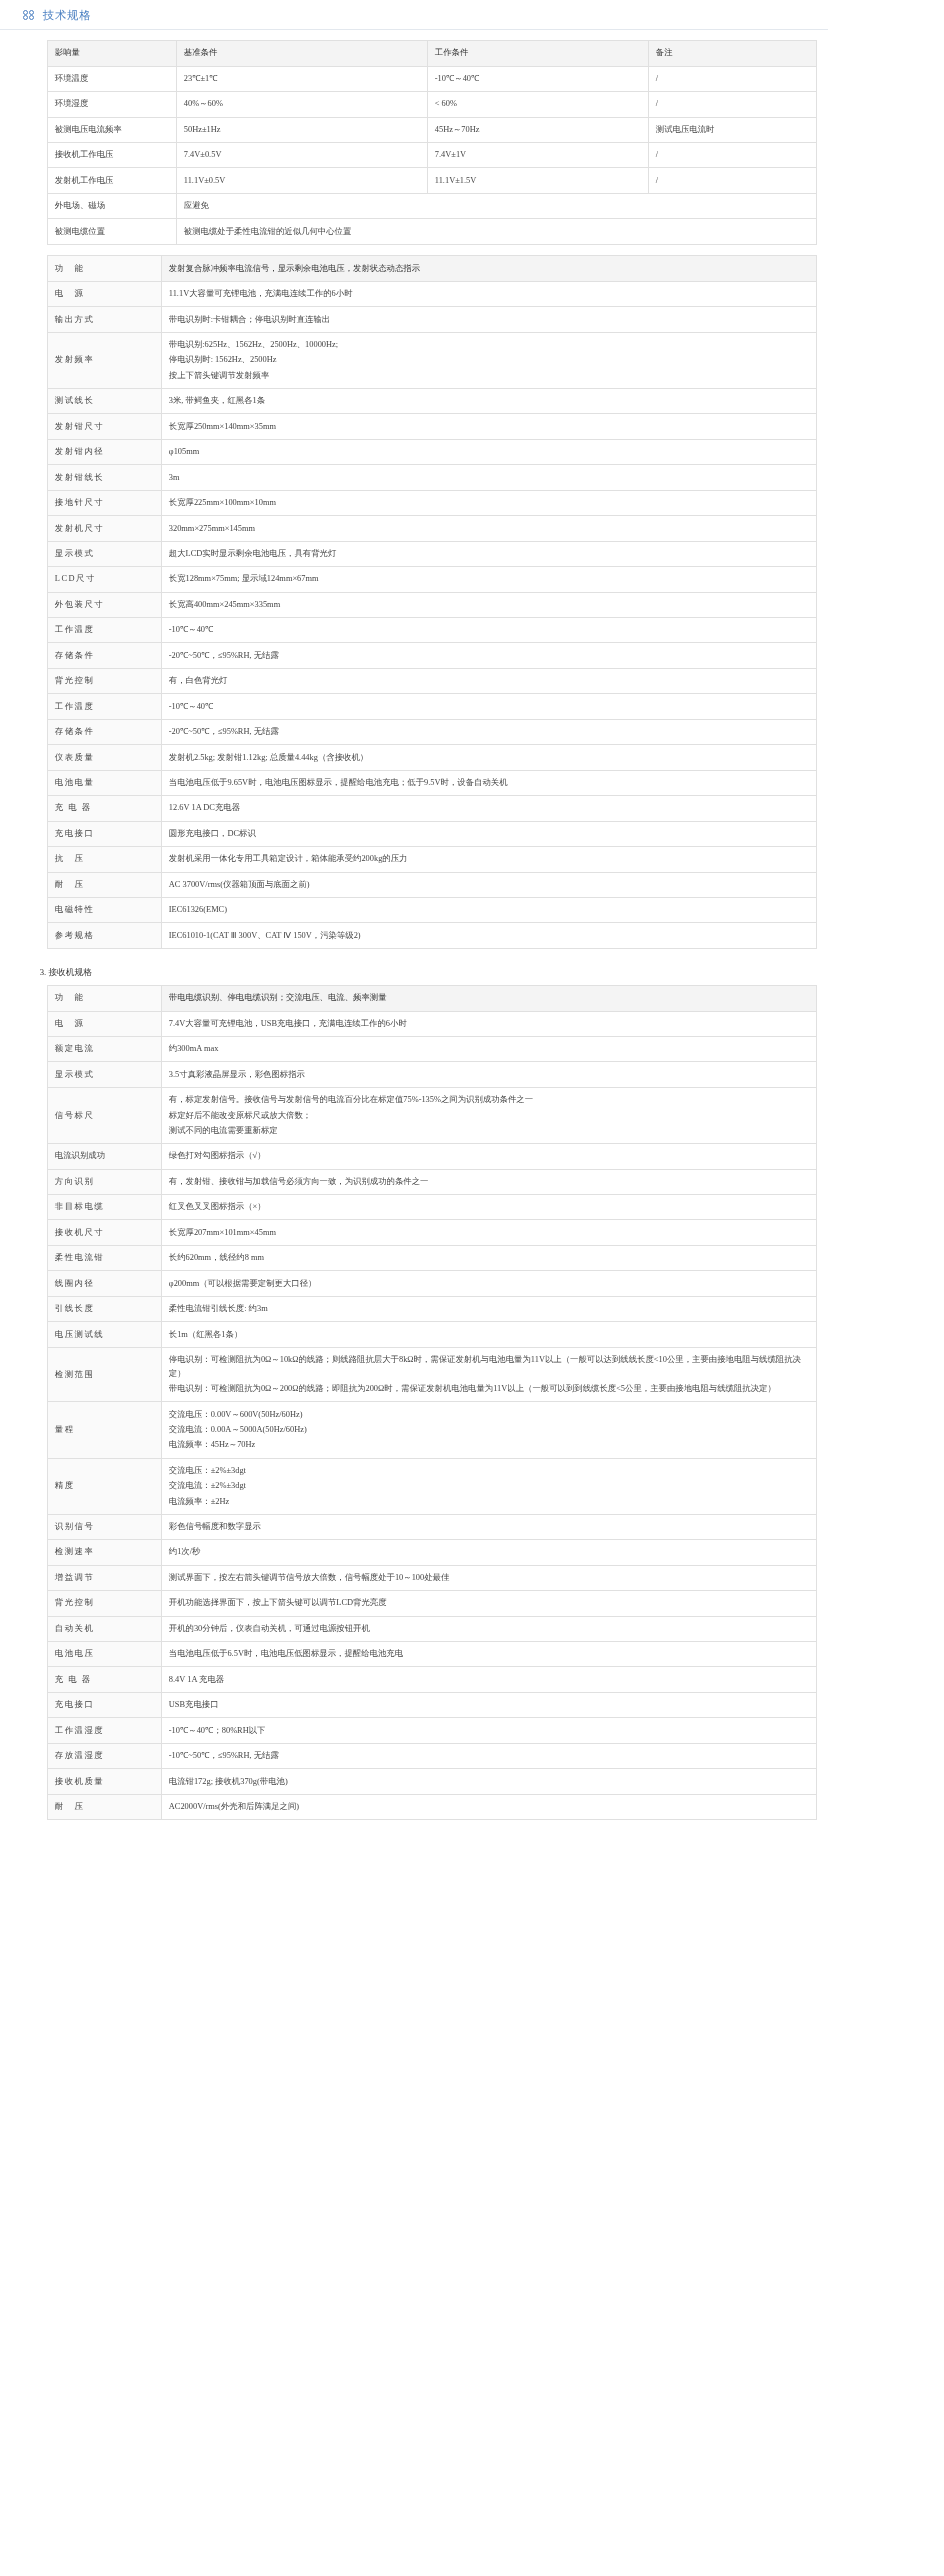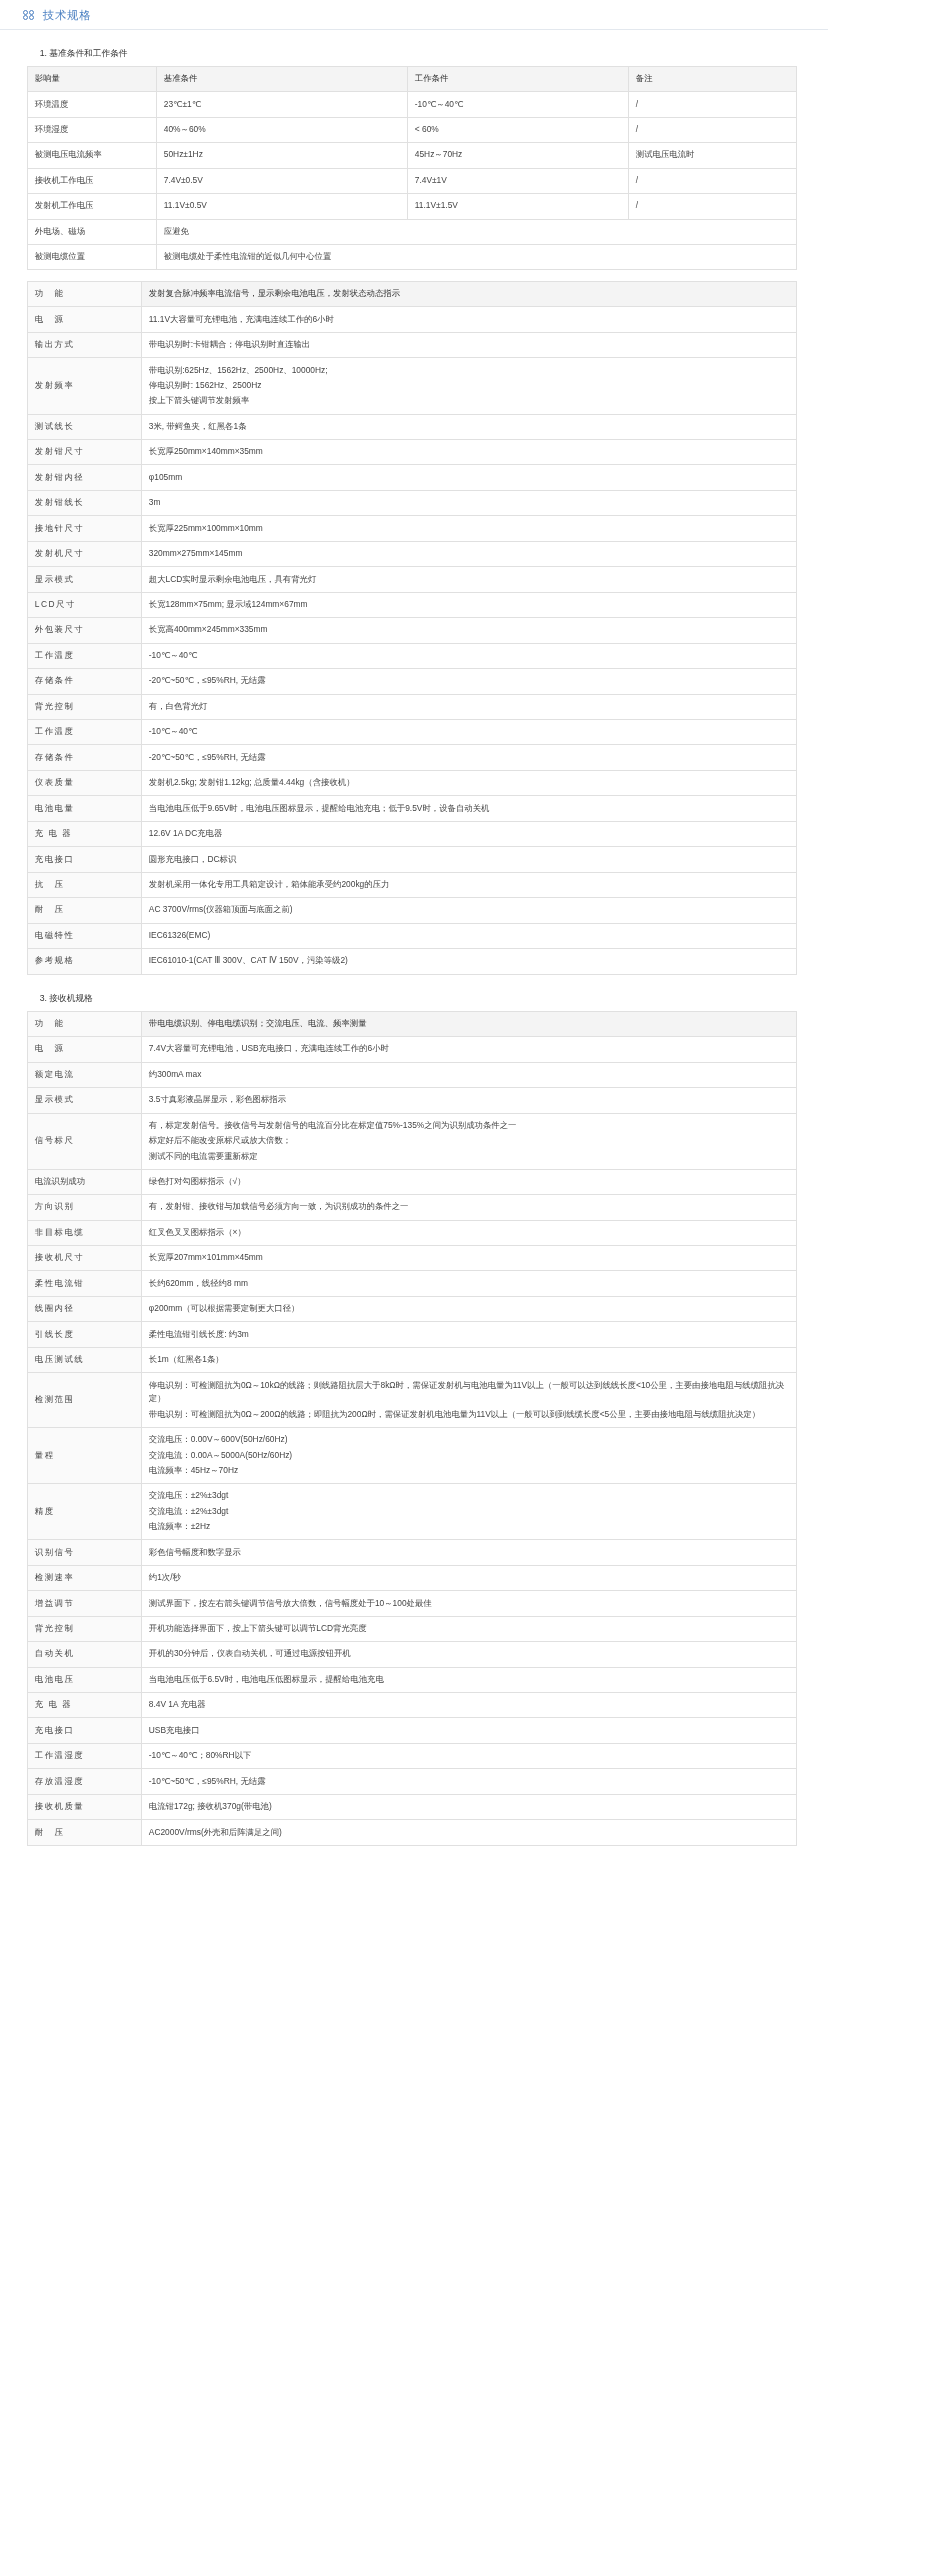--- a/index.html
+++ b/index.html
@@ -10,20 +10,21 @@
     font-family: "Liberation Sans", "DejaVu Sans", sans-serif;
   }
   body {
     width: 945px;
     color: #333;
     font-size: 9px;
   }
   .page {
     width: 828px;
     padding: 0 0 30px 0;
+    font-family: Liberation Serif, serif;
   }
   
   .doc-header {
     display: flex;
     align-items: center;
     gap: 6px;
     padding: 7.6px 23px 6px 23px;
     border-bottom: 0.8px solid #e3e8ee;
   }
   .header-icon {
@@ -55,21 +56,21 @@
   .section-title {
     font-size: 8.7px;
     color: #333;
     margin: 7.6px 0 6px 16.7px;
     font-weight: normal;
   }
   table.spec {
     width: 100%;
     border-collapse: collapse;
     table-layout: fixed;
-    margin-left: 4px;
+    margin-left: 24px;
     width: calc(100% - 12px);
     border-radius: 9px;
   }
   table.spec td, table.spec th {
     border: 0.8px solid #e0e0e0;
     padding: 5.3px 6.8px;
     font-size: 8.4px;
     line-height: 1.65;
     vertical-align: middle;
     text-align: left;
@@ -106,24 +107,20 @@
     <span class="header-icon">
       <span></span>
         <span></span>
         <span></span>
         <span></span>
     </span>
     <span class="doc-title">技术规格</span>
   </div>
 
   <div class="section">
-    <div class="section-title">
-      <span>1.</span>
-      <span>基准条件和工作条件</span>
-    </div>
     <table class="spec t1">
       <colgroup>
           <col class="c1">
           <col class="c2">
           <col class="c3">
           <col class="c4">
         </colgroup>
       <thead>
         <tr>
           <td class="hdr">影响量</td>

